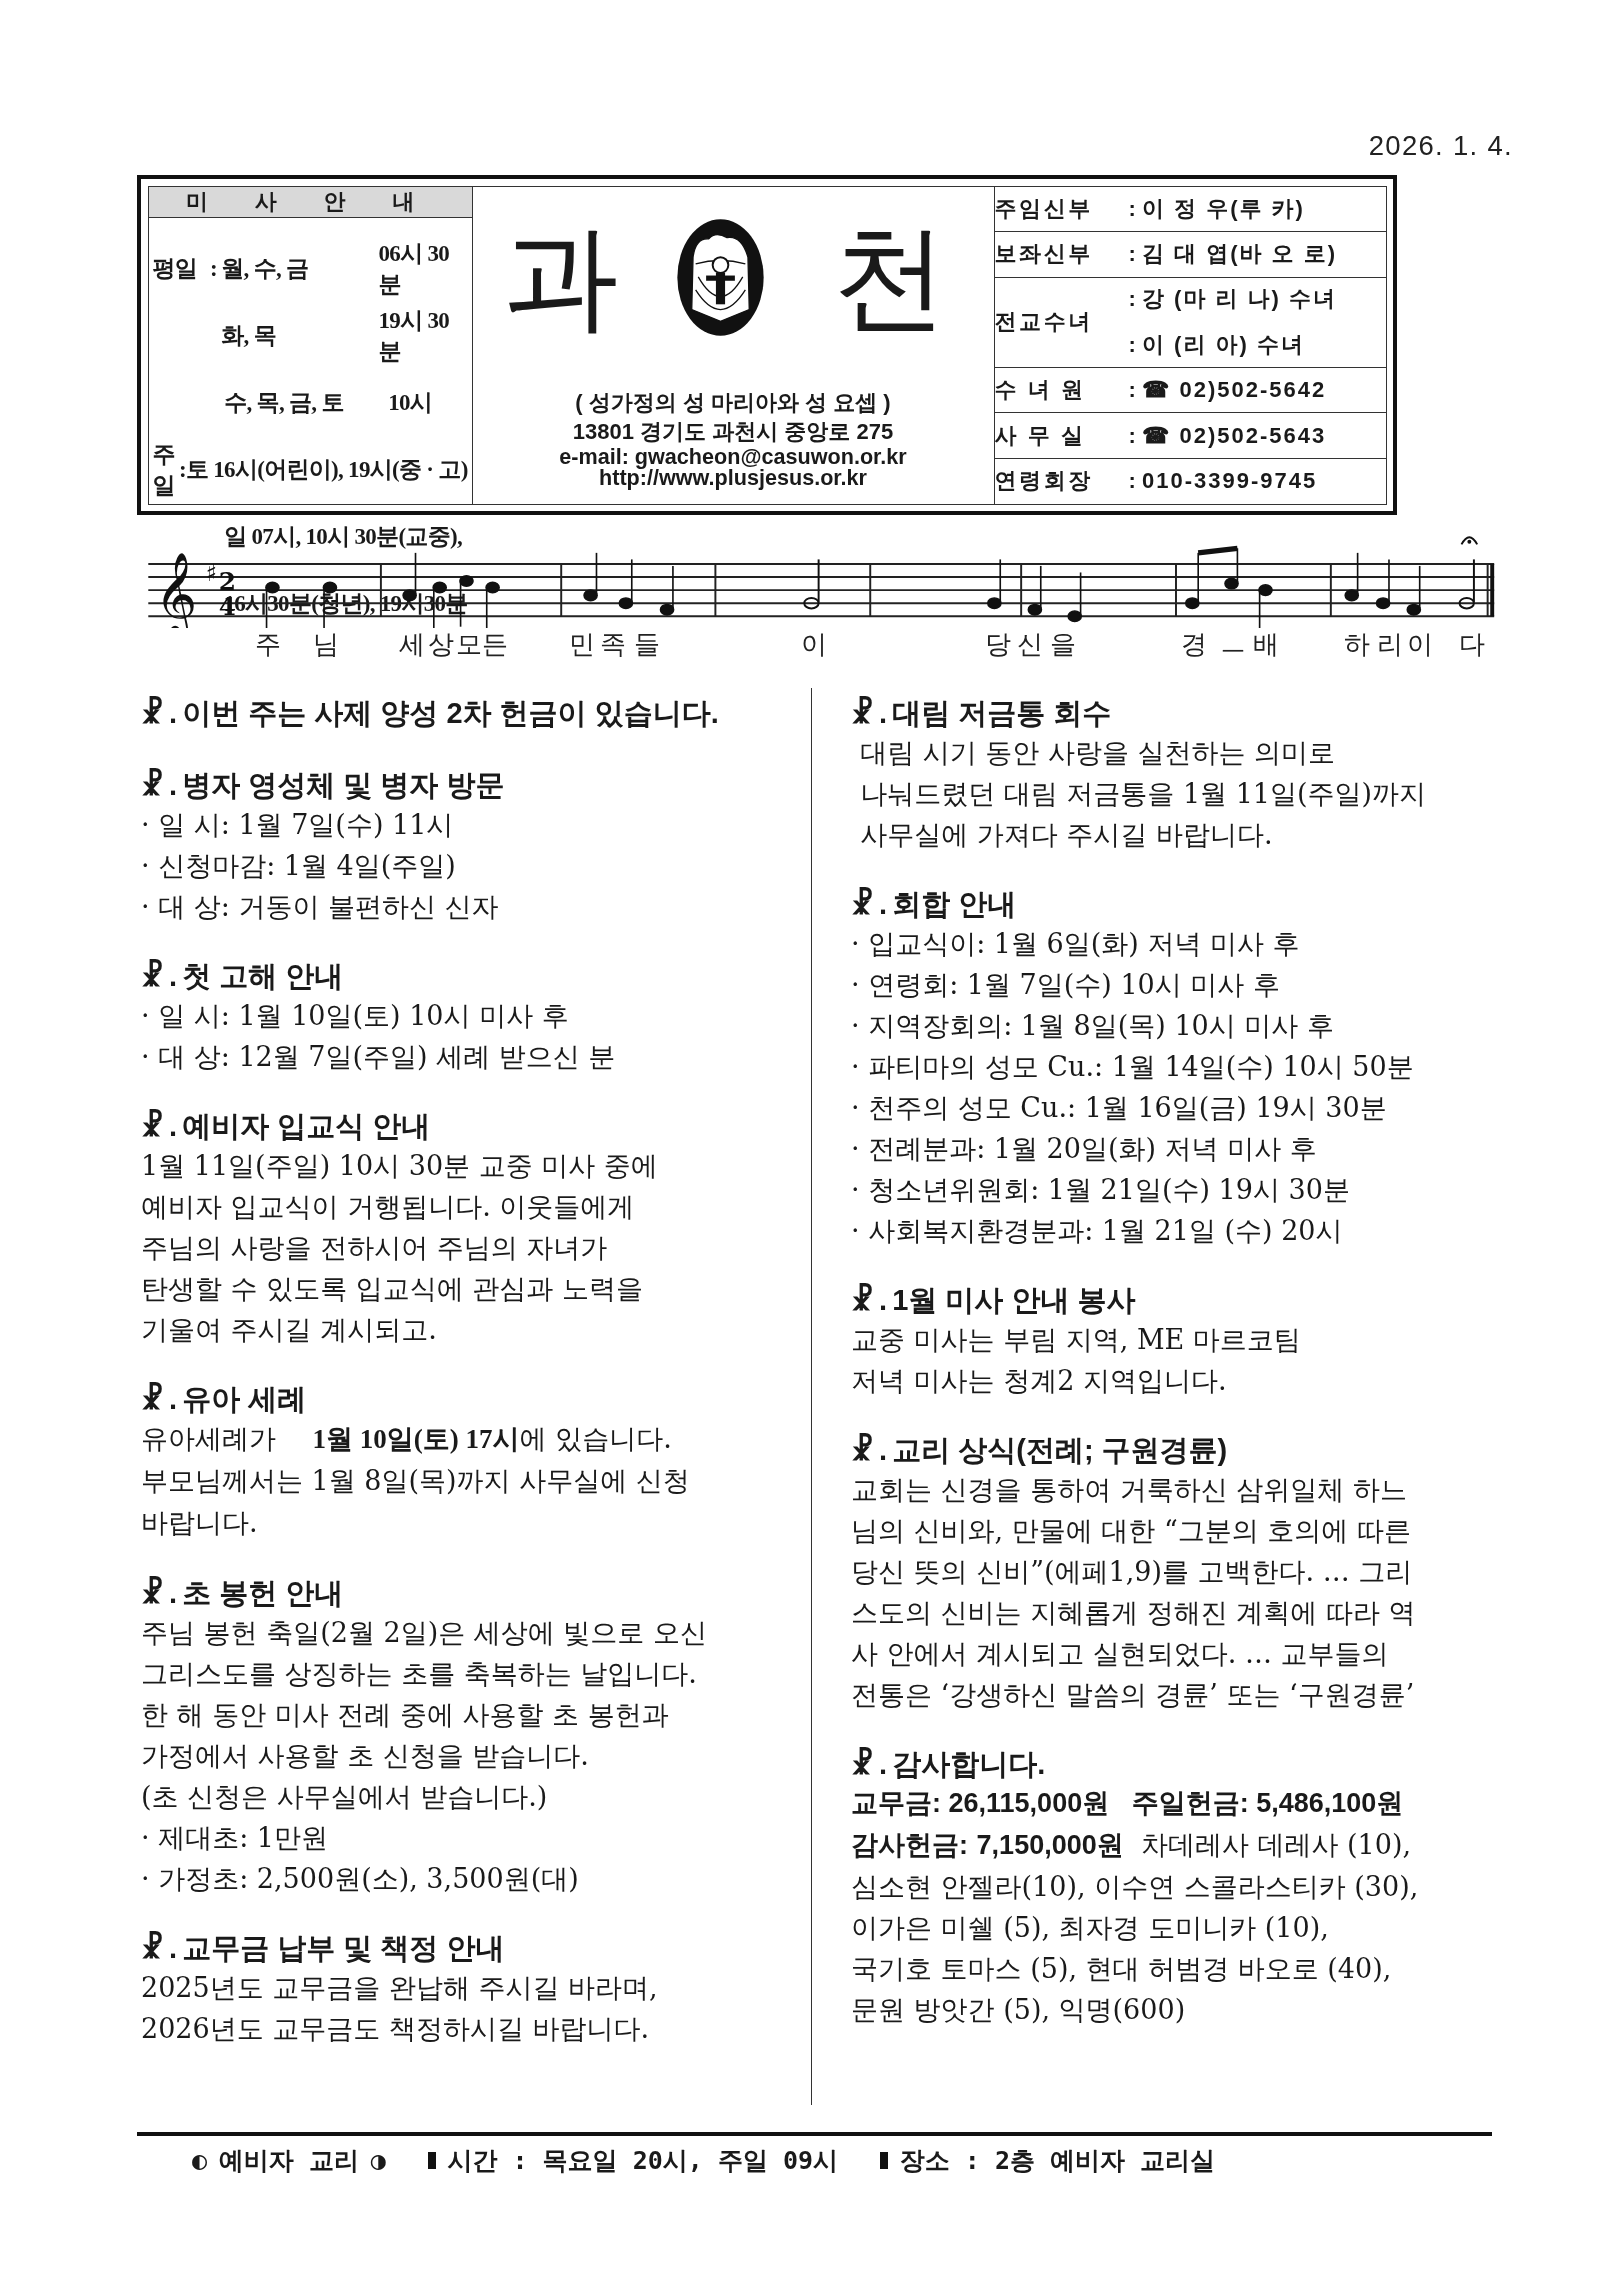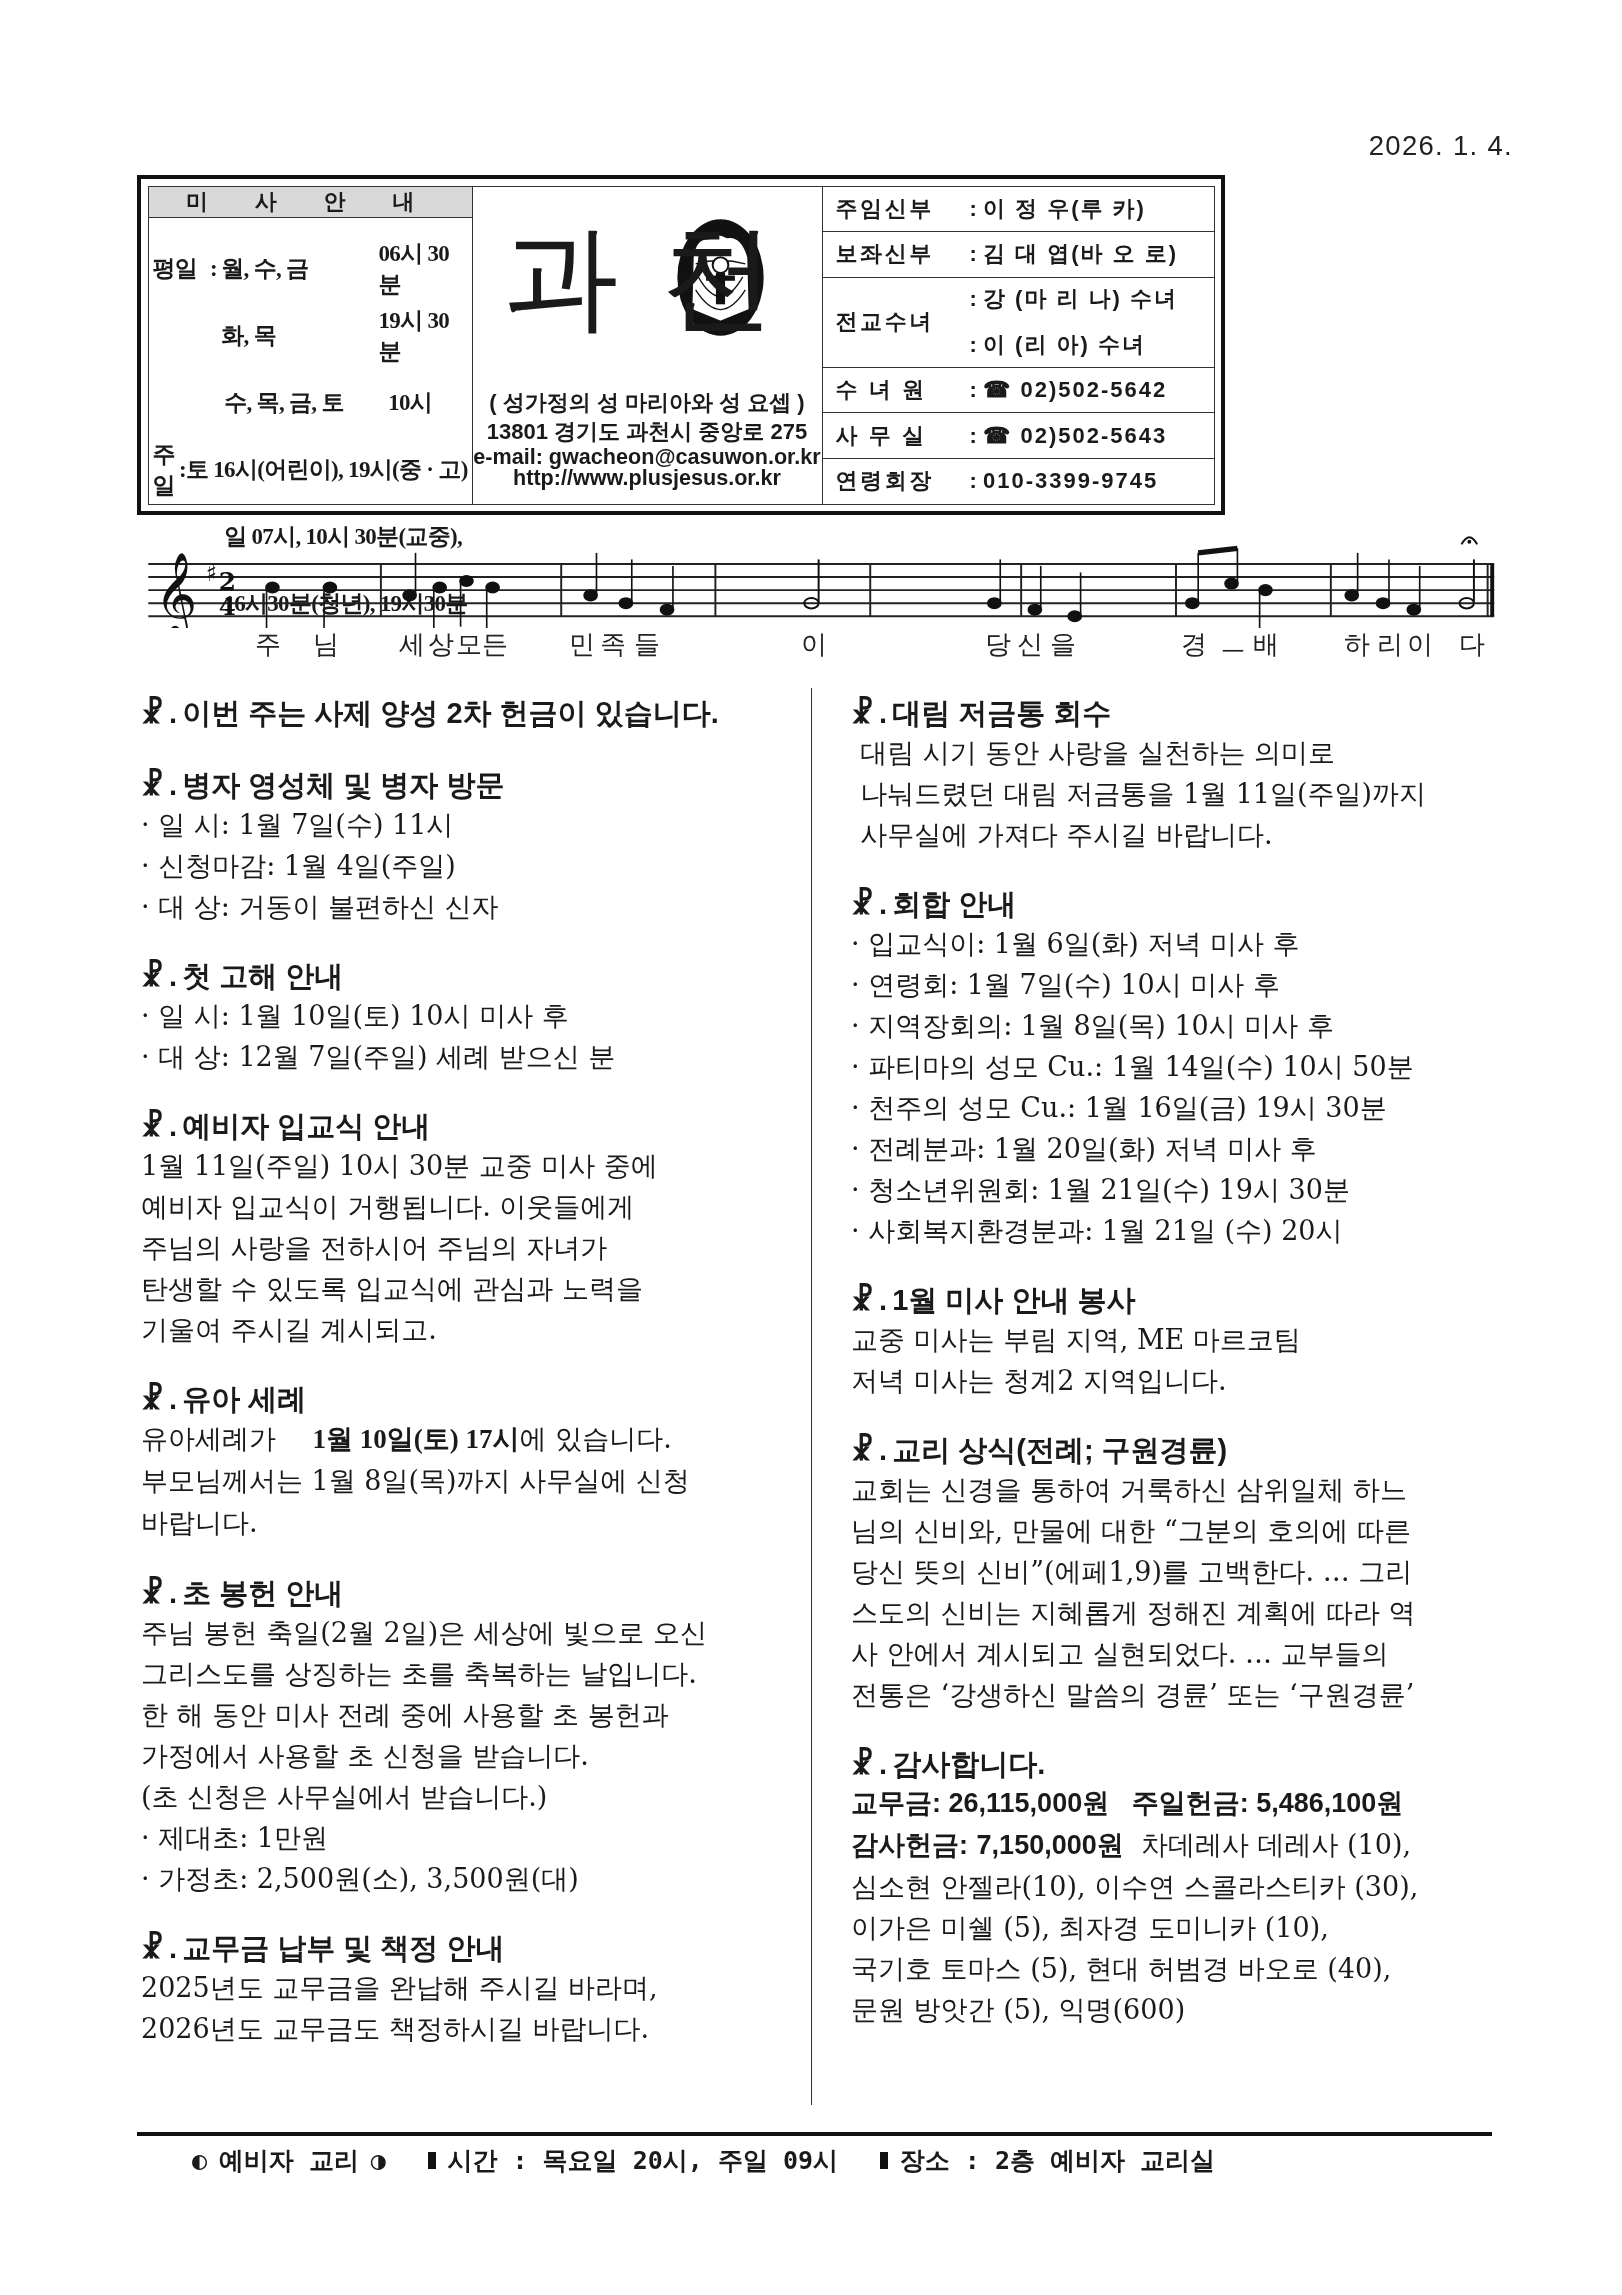--- a/index.html
+++ b/index.html
@@ -7,21 +7,21 @@
     width: 1623px; height: 2295px; position: relative; overflow: hidden;
     font-family: "DejaVu Sans", "Liberation Sans", sans-serif; color: #1a1a1a;
   }
   .date {
     position: absolute; top: 130px; right: 110px;
     font-family: "Liberation Sans", sans-serif; font-size: 27.5px; color: #222;
     letter-spacing: 1.3px;
   }
   
   .header-outer {
-    position: absolute; left: 137px; top: 175px; width: 1088px; height: 340px;
+    position: absolute; left: 137px; top: 175px; width: 1260px; height: 340px;
     border: 4.6px solid #111; box-sizing: border-box;
   }
   .header-inner {
     position: absolute; left: 6.5px; top: 6.5px; right: 6.5px; bottom: 6.5px;
     border: 1.3px solid #333; display: flex;
   }
   .mass-box { width: 323px; border-right: 1.3px solid #333; display: flex; flex-direction: column; }
   .mass-title {
     height: 46px; background: #d9d9d9; border-bottom: 1.3px solid #333;
     display: flex; align-items: center; justify-content: center;
@@ -47,21 +47,21 @@
   .logo { position: absolute; left: 203px; top: 31px; width: 89px; height: 119px; }
   .sub-lines {
     position: absolute; left: 0; right: 0; top: 201px; text-align: center;
     font-weight: bold; font-family: "Liberation Sans", sans-serif;
   }
   .sub-lines div { font-size: 22px; line-height: 29px; }
   .sub-lines .small { font-size: 21.6px; line-height: 21.6px; }
   .staff-box { width: 391px; display: flex; flex-direction: column; }
   .staff-row {
     display: flex; align-items: center; border-bottom: 1.3px solid #333;
-    font-weight: bold; font-size: 22px; height: 45px; padding-left: 13px;
+    font-weight: bold; font-size: 22px; height: 45px; padding-left: 0;
     font-family: "Liberation Sans", sans-serif;
   }
   .staff-row:last-child { border-bottom: none; }
   .staff-row .role { width: 134px; letter-spacing: 2.6px; }
   .staff-row .val { letter-spacing: 2px; }
   .staff-row.double { height: 90px; }
   .staff-row.double .vals { display: flex; flex-direction: column; gap: 15.7px; }
   
   .music { position: absolute; left: 147px; top: 530px; width: 1355px; height: 157px; }
   .lyrics {

